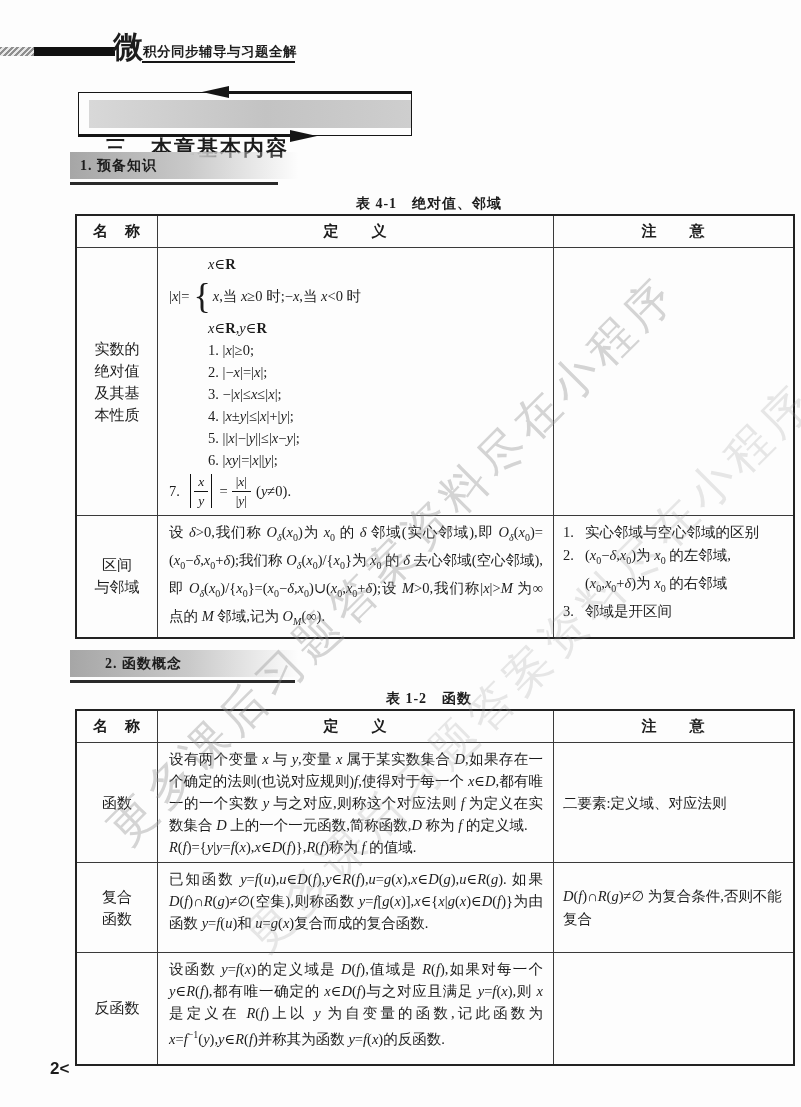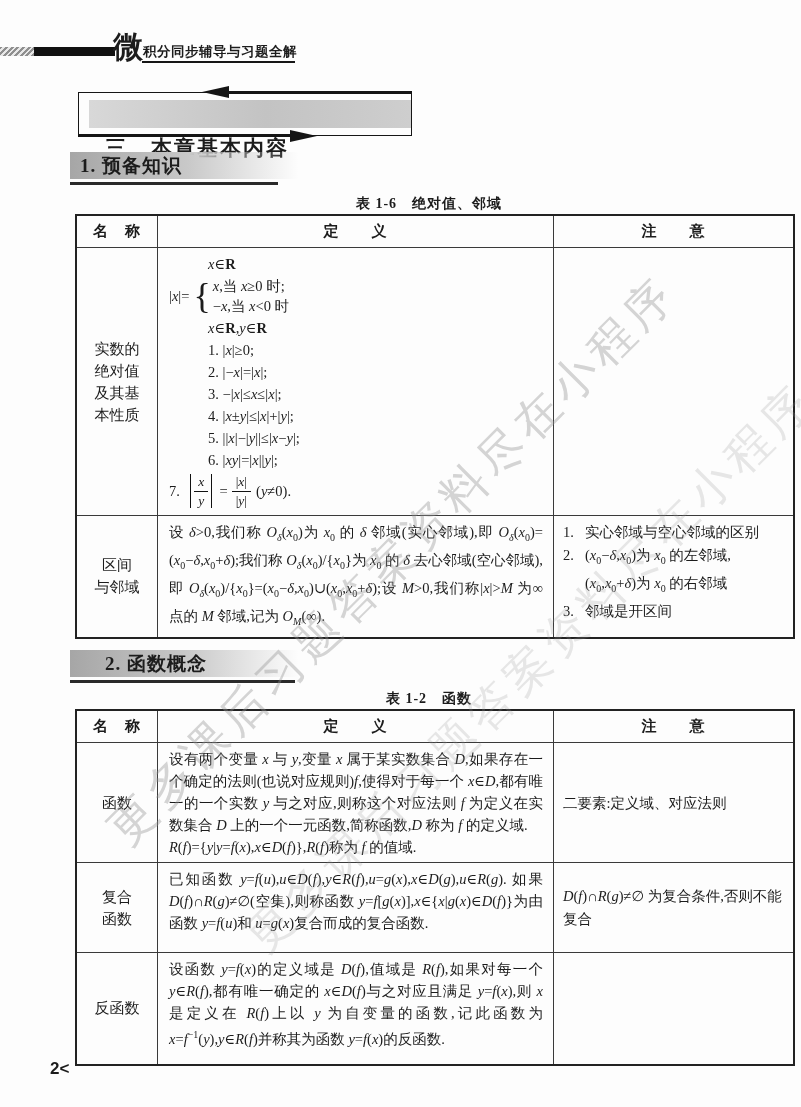--- a/index.html
+++ b/index.html
@@ -24,42 +24,42 @@
   .arr-top-line{position:absolute;top:-2px;left:148px;right:-1px;height:3px;background:#151515;}
   .arr-top-head{position:absolute;top:-7px;left:123px;width:0;height:0;
       border-top:6px solid transparent;border-bottom:6px solid transparent;border-right:27px solid #151515;}
   .arr-bot-line{position:absolute;bottom:-2px;left:-1px;width:212px;height:3px;background:#151515;}
   .arr-bot-head{position:absolute;bottom:-7px;left:211px;width:0;height:0;
       border-top:6px solid transparent;border-bottom:6px solid transparent;border-left:27px solid #151515;}
 
   
   .sec-bg{position:absolute;height:27px;width:238px;
       background:linear-gradient(90deg,#a6a6a6,#c9c9c9 50%,rgba(235,235,235,0) 96%);}
-  .sec-label{position:absolute;padding-left:10px;font-size:19px;font-weight:700;line-height:27px;letter-spacing:1px;}
+  .sec-label{position:absolute;padding-left:10px;font-size:14px;font-weight:700;line-height:27px;letter-spacing:1px;}
   .sec-rule{position:absolute;height:2.5px;background:#2a2a2a;}
 
   
   .tbl-caption{position:absolute;left:75px;width:708px;text-align:center;
       font-size:14px;font-weight:700;letter-spacing:1px;}
   table.sheet{position:absolute;left:75px;width:708px;border-collapse:collapse;table-layout:fixed;
       font-size:14.5px;}
   table.sheet td,table.sheet th{border:1px solid #3a3a3a;}
   table.sheet{border:2px solid #222;outline:0;}
   th.hname{width:78px;}  th.hdef{width:393px;} th.hnote{width:237px;}
   table.sheet th{font-size:15px;font-weight:700;height:29px;text-align:center;letter-spacing:1px;}
   td.name{text-align:center;vertical-align:middle;font-size:15px;line-height:22px;}
   td.def{vertical-align:top;padding:5px 10px 4px 11px;line-height:22px;text-align:justify;}
   td.note{vertical-align:top;padding:5px 8px 4px 9px;line-height:23px;}
   td.note.mid{vertical-align:middle;}
   .defline{line-height:22px;margin-left:39px;}
 
   
   .cases{display:flex;align-items:center;line-height:20px;margin:1px 0;}
   .cases-brace{font-size:36px;font-weight:400;line-height:40px;margin:0 2px 0 4px;}
-  .cases-col{display:flex;flex-direction:column;}
+  .cases-col{display:flex;flex-direction:row;}
 
   
   .fline{display:flex;align-items:center;height:40px;}
   .frac{display:inline-flex;flex-direction:column;align-items:center;line-height:16px;font-size:13.5px;}
   .fnum{border-bottom:1px solid #111;padding:0 4px 1px 4px;}
   .fden{padding-top:1px;}
   .bigbar{display:inline-block;width:1.3px;height:34px;background:#111;margin:0 3px;}
   .gap-r{margin-right:7px;} .gap-l{margin-left:5px;} .gap-s{margin:0 4px;}
 
   
@@ -94,21 +94,21 @@
     <div class="arr-top-head"></div>
     <div class="arr-bot-line"></div>
     <div class="arr-bot-head"></div>
     <div class="chap-title">三、本章基本内容</div>
   </div>
 
   <div class="sec-bg" style="left:70px;top:152px;"></div>
   <div class="sec-label" style="left:70px;top:152px;">1. 预备知识</div>
   <div class="sec-rule" style="left:70px;top:182px;width:208px;"></div>
 
-  <div class="tbl-caption" style="top:195px;">表 1-6　绝对值、邻域</div>
+  <div class="tbl-caption" style="top:195px;">表 4-1　绝对值、邻域</div>
   <table class="sheet" style="top:214px;">
     <tbody>
         <tr>
       <th class="hname">名　称</th>
       <th class="hdef">定　　义</th>
       <th class="hnote">注　　意</th>
     </tr>
     <tr style="height:243px;">
       <td class="name">
         <div>实数的</div>

